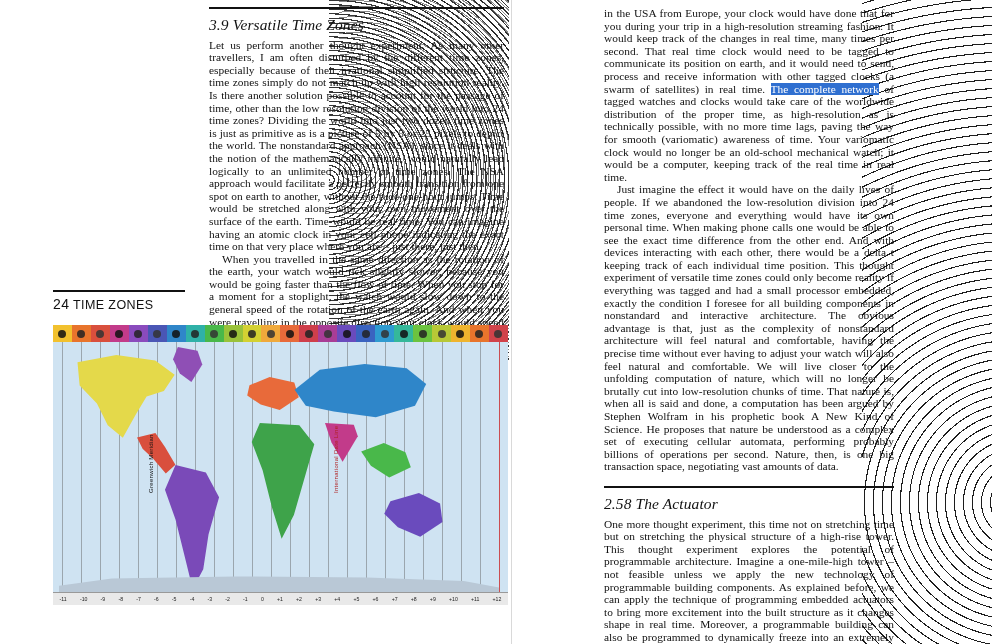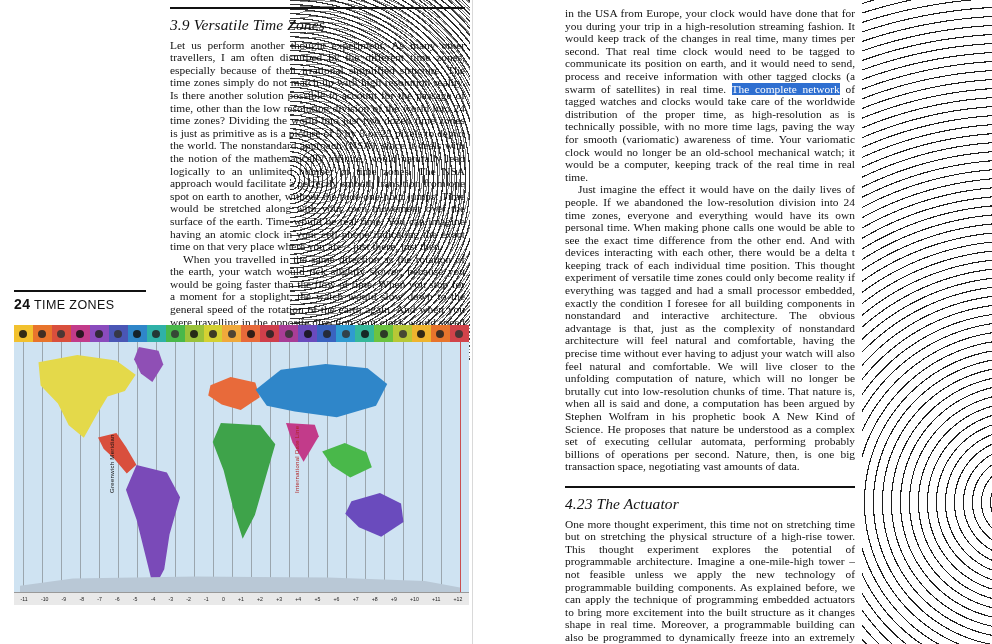--- a/index.html
+++ b/index.html
@@ -2,21 +2,21 @@
 <html><head>
 <meta charset="utf-8">
 <style>
   html,body{margin:0;padding:0;}
   body{
     width:992px;height:644px;background:#ffffff;overflow:hidden;
     font-family:"Liberation Serif", serif;
     color:#111;
     position:relative;
   }
-  .page{position:absolute;inset:0;}
+  .page{position:absolute;inset:0;margin-left:39px;}
 
   
   .moire-left{
     position:absolute;left:290px;top:0;width:180px;height:360px;
     background:
       repeating-radial-gradient(circle at 0% 50%, #111 0 1.2px, transparent 1.2px 4.6px);
     opacity:.85;
     pointer-events:none;
   }
   .moire-left2{
@@ -65,21 +65,21 @@
   
   .hl{background:#2f6fd0;color:#fff;}
 
   
   .fig-wrap{position:absolute;left:14px;top:290px;width:470px;}
   .fig-rule{width:132px;height:2px;background:#111;margin-bottom:4px;}
   .fig-title{
     font-family:"Liberation Sans", sans-serif;
     font-size:12.5px;letter-spacing:.4px;font-weight:400;
   }
-  .fig-title b{font-weight:700;font-size:14px;}
+  .fig-title b{font-weight:400;font-size:14px;}
   .fig-sub{
     font-family:"Liberation Sans", sans-serif;
     font-size:9.5px;color:#333;margin-top:2px;letter-spacing:.2px;
   }
   .map-box{position:relative;margin-top:13px;width:455px;height:280px;background:#cfe3f2;overflow:hidden;}
 
   
   .chip-strip{position:absolute;left:0;top:0;width:455px;height:17px;display:flex;}
   .chip{flex:1 1 auto;height:17px;}
   .dot-row{position:absolute;left:0;top:3px;width:455px;height:12px;display:flex;}
@@ -126,21 +126,21 @@
     <p>Let us perform another thought experiment. As many other travellers, I am often disturbed by the different time zones, especially because of their irrational simplified structure. The time zones simply do not match up with high resolution reality. Is there another solution possible to account for the passage of time, other than the low resolution division of the world into 24 time zones? Dividing the world into just two dozen time zones is just as primitive as is a picture of 5 by 5 or 25 pixels to depict the world. The nonstandard approach (NSA), since it deals with the notion of the mathematically infinite, would naturally lead logically to an unlimited number of time zones. The NSA approach would facilitate a perfectly smooth transition from one spot on earth to another, without the rude one-hour jumps. Time would be stretched along with your own movement over the surface of the earth. Time would be real time. You can imagine having an atomic clock in your cell phone indicating the exact time on that very place where you are – just there, just then.</p>
     <p>When you travelled in the same direction as the rotation of the earth, your watch would tick slightly slower, because you would be going faster than the flow of time. When you stop for a moment for a stoplight, the watch would slow down to the general speed of the rotation of the earth again. And when you were travelling in the opposite direction your clock would speed up to compensate for the loss of time. (Remember that the USA is always six to nine hours behind Central European Time, while China is well ahead of that.) Now instead of resetting your clock manually when arriving</p>
   </div>
 
   <div class="col" id="col-right">
     <p><span>in the USA from Europe, your clock would have done that for you during your trip in a high-resolution streaming fashion. It would keep track of the changes in real time, many times per second. That real time clock would need to be tagged to communicate its position on earth, and it would need to send, process and receive information with other tagged clocks (a swarm of satellites) in real time. </span><span class="hl">The complete network</span><span> of tagged watches and clocks would take care of the worldwide distribution of the proper time, as high-resolution as is technically possible, with no more time lags, paving the way for smooth (variomatic) awareness of time. Your variomatic clock would no longer be an old-school mechanical watch; it would be a computer, keeping track of the real time in real time.</span></p>
     <p>Just imagine the effect it would have on the daily lives of people. If we abandoned the low-resolution division into 24 time zones, everyone and everything would have its own personal time. When making phone calls one would be able to see the exact time difference from the other end. And with devices interacting with each other, there would be a delta t keeping track of each individual time position. This thought experiment of versatile time zones could only become reality if everything was tagged and had a small processor embedded, exactly the condition I foresee for all building components in nonstandard and interactive architecture. The obvious advantage is that, just as the complexity of nonstandard architecture will feel natural and comfortable, having the precise time without ever having to adjust your watch will also feel natural and comfortable. We will live closer to the unfolding computation of nature, which will no longer be brutally cut into low-resolution chunks of time. That nature is, when all is said and done, a computation has been argued by Stephen Wolfram in his prophetic book A New Kind of Science. He proposes that nature be understood as a complex set of executing cellular automata, performing probably billions of operations per second. Nature, then, is one big transaction space, negotiating vast amounts of data.</p>
 
     <div class="sec310">
       <div class="rule"></div>
-      <div class="sec-head">4.23 The Actuator</div>
+      <div class="sec-head">2.58 The Actuator</div>
       <p>One more thought experiment, this time not on stretching time but on stretching the physical structure of a high-rise tower. This thought experiment explores the potential of programmable architecture. Imagine a one-mile-high tower – not feasible unless we apply the new technology of programmable building components. As explained before, we can apply the technique of programming embedded actuators to bring more excitement into the built structure as it changes shape in real time. Moreover, a programmable building can also be programmed to dynamically freeze into an extremely motionless crystal. Let's investigate in further detail this extreme end of the spectrum of possibilities of programmable architecture. While there is no bandwidth for static architecture since it is fixed to one particular configuration, the bandwidth of the behaviour of buildings with actuators may range from almost zero to almost endless: zero being the completely frozen situation; endless being the maximum amount of movements that is mechanically and electronically feasible.</p>
     </div>
   </div>
 
   <div class="fig-wrap">
     <div class="fig-rule"></div>
     <div class="fig-title">
       <b>24</b>
       <span>TIME ZONES</span>
     </div>

